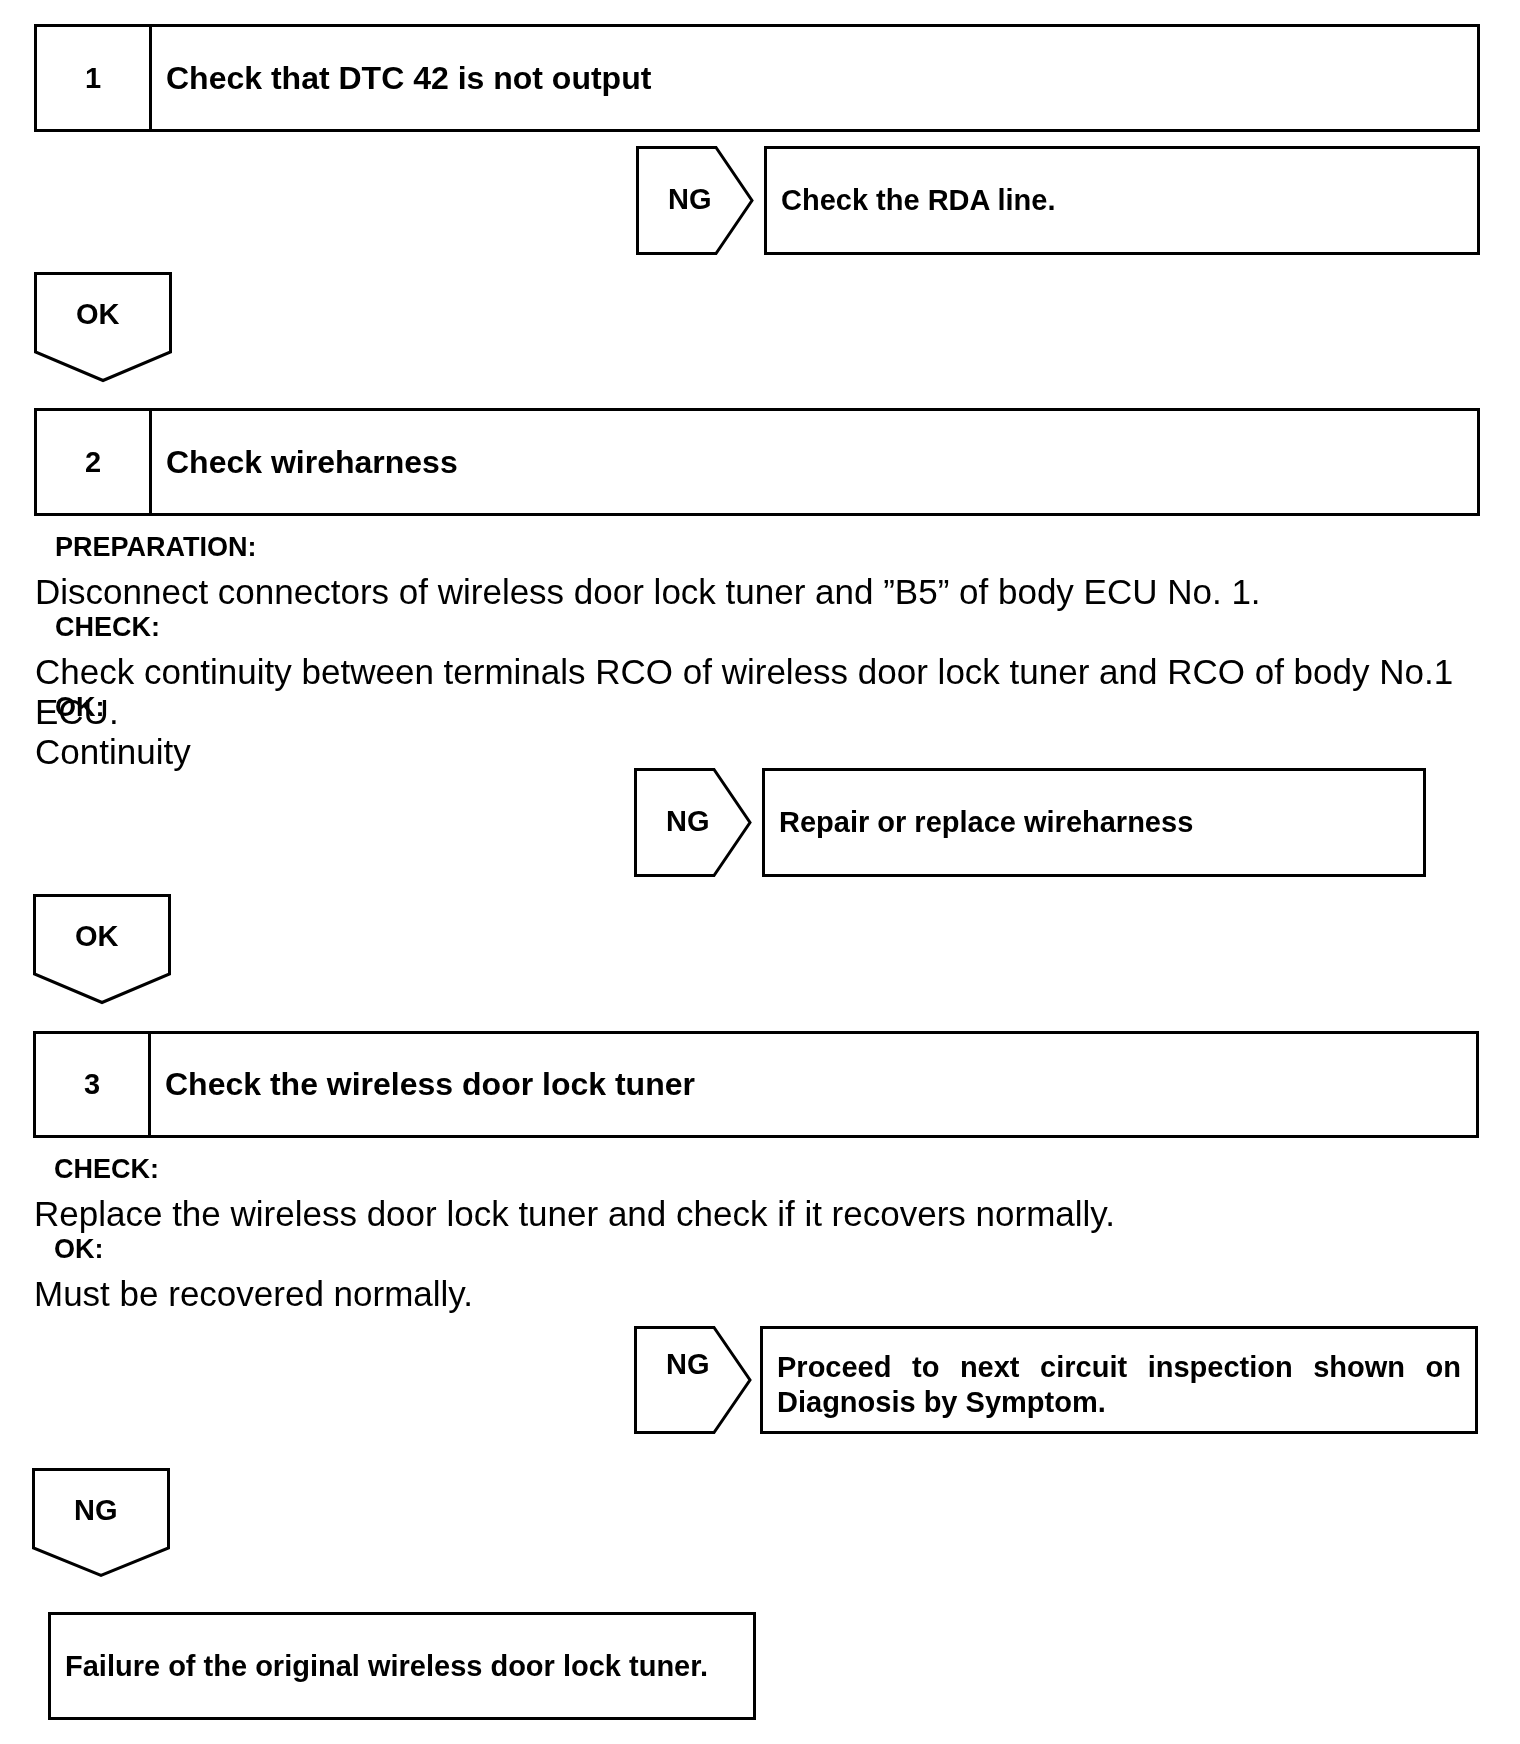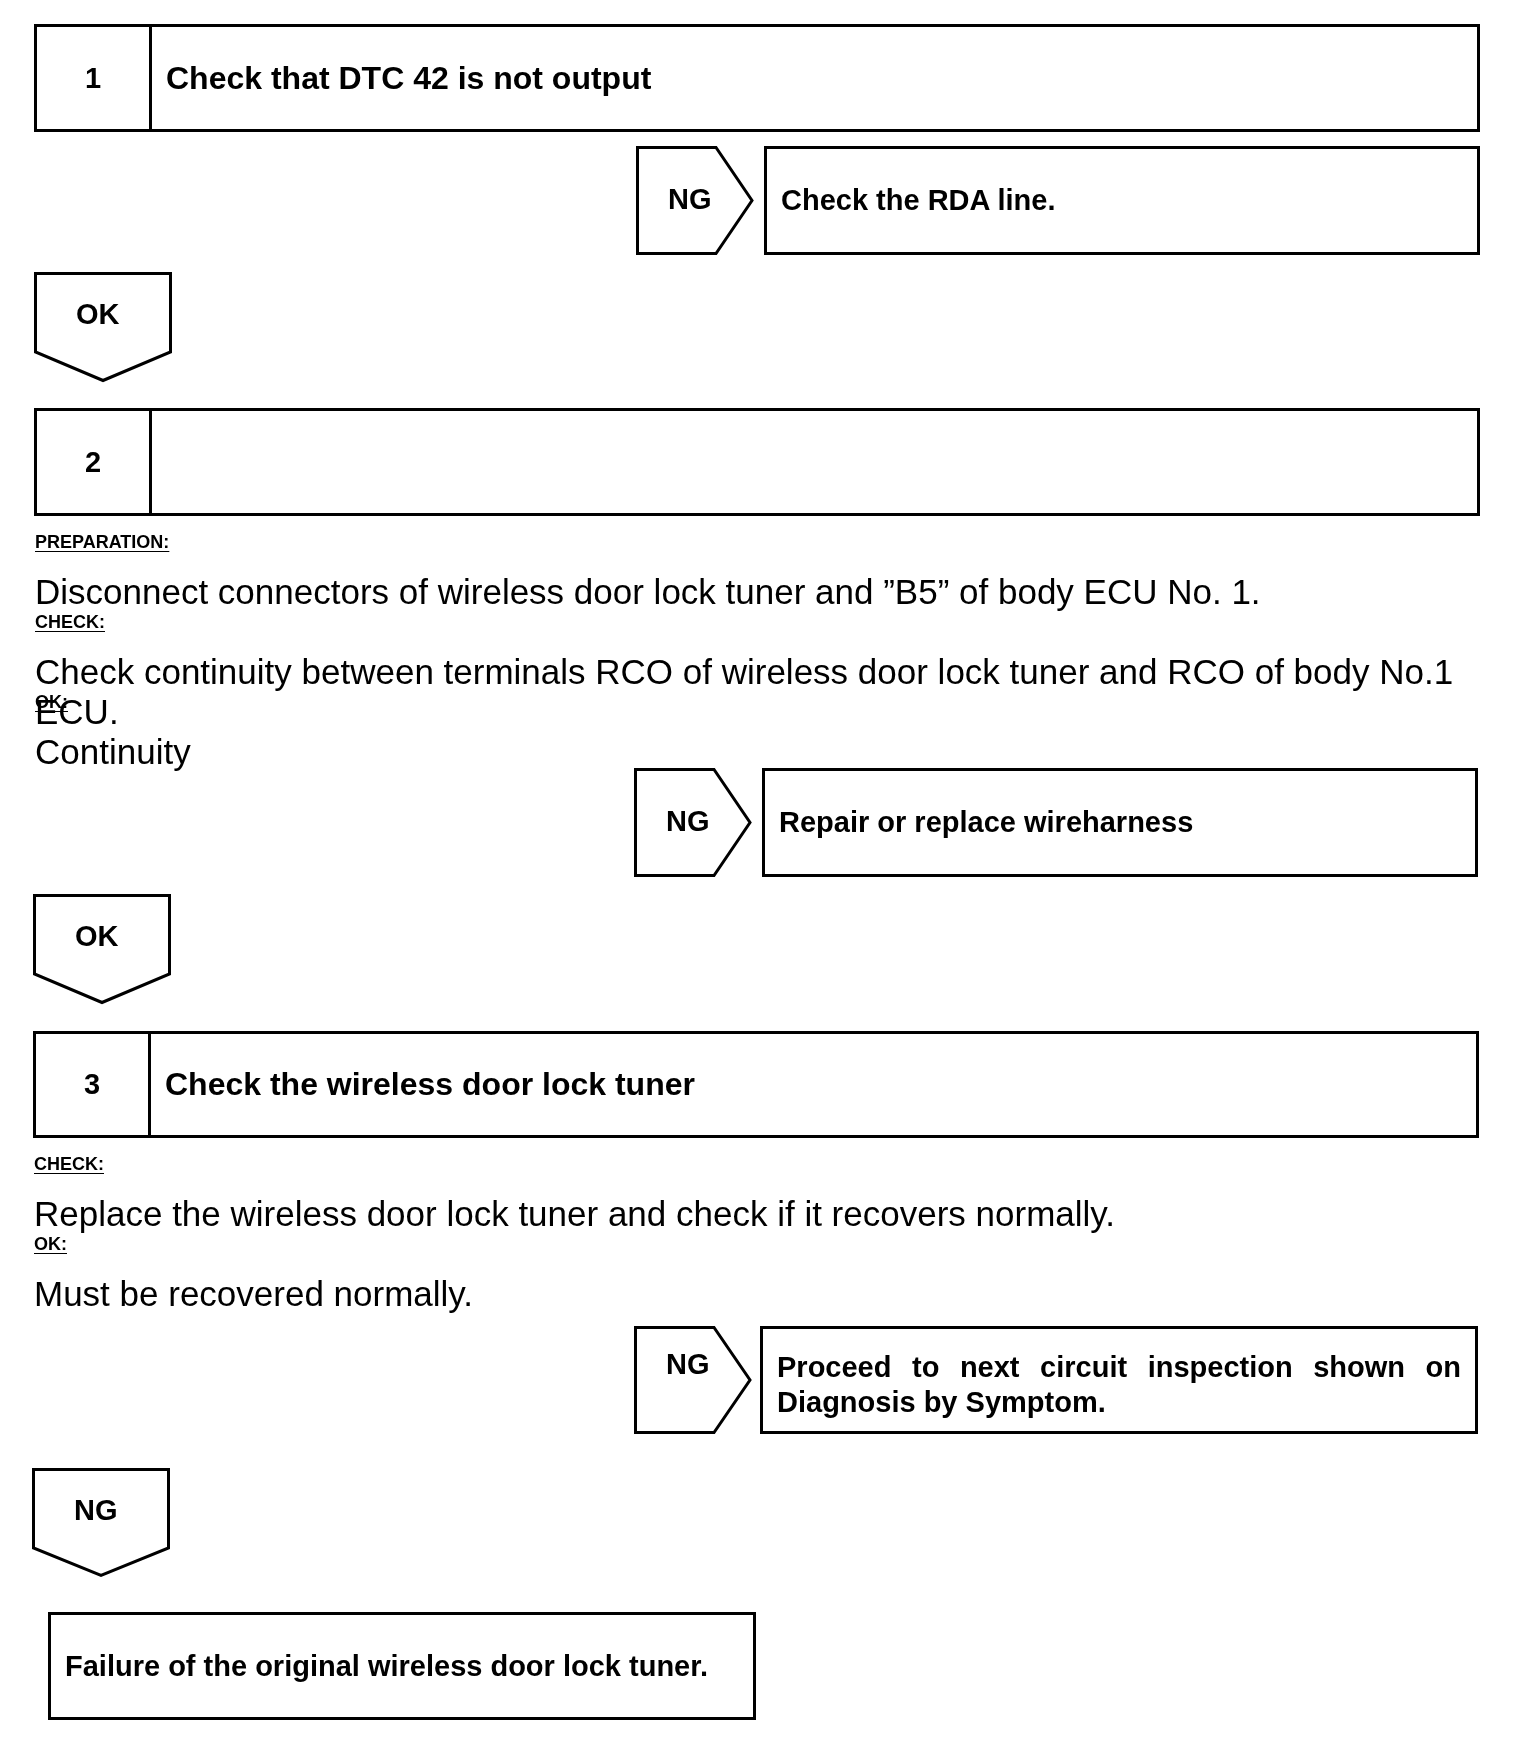--- a/index.html
+++ b/index.html
@@ -7,21 +7,21 @@
          font-family:"Liberation Sans", sans-serif; color:#000; }
   .abs { position:absolute; box-sizing:border-box; }
   .step { border:3px solid #000; display:flex; align-items:center; }
   .step .num { width:115px; height:100%; border-right:3px solid #000; display:flex;
                align-items:center; justify-content:center; font-weight:bold; font-size:29px; box-sizing:border-box; }
   .step .title { padding-left:14px; font-weight:bold; font-size:32px; }
   .result { border:3px solid #000; display:flex; align-items:center; padding:0 14px;
             font-weight:bold; font-size:29px; line-height:35px; }
   .tag svg { position:absolute; left:0; top:0; width:100%; height:100%; overflow:visible; }
   .tag .lbl { position:absolute; font-weight:bold; font-size:29px; }
-  .head { font-weight:bold; font-size:18px; text-decoration:underline; text-underline-offset:3px; }
+  .head { font-weight:bold; font-size:27px; text-underline-offset:3px;margin-left:20px; }
   .txt { font-size:35px; }
 </style>
 </head>
 <body>
 
 <div class="abs step" style="left:34px;top:24px;width:1446px;height:108px;">
   <div class="num">1</div>
   <div class="title">Check that DTC 42 is not output</div>
 </div>
 
@@ -35,36 +35,37 @@
 
 <div class="abs tag" style="left:34px;top:272px;width:138px;height:110px;">
   <svg viewBox="0 0 138 110" preserveAspectRatio="none">
       <polygon points="1.5,1.5 136.5,1.5 136.5,80 69,108.5 1.5,80" fill="#fff" stroke="#000" stroke-width="3"></polygon>
     </svg>
   <span class="lbl" style="left:42px;top:26px;">OK</span>
 </div>
 
 <div class="abs step" style="left:34px;top:408px;width:1446px;height:108px;">
   <div class="num">2</div>
+  <div class="title">Check wireharness</div>
 </div>
 
 <div class="abs head" style="left:35px;top:532px;">PREPARATION:</div>
 <div class="abs txt" style="left:35px;top:572px;">Disconnect connectors of wireless door lock tuner and ”B5” of body ECU No. 1.</div>
 <div class="abs head" style="left:35px;top:612px;">CHECK:</div>
 <div class="abs txt" style="left:35px;top:652px;">Check continuity between terminals RCO of wireless door lock tuner and RCO of body No.1 ECU.</div>
 <div class="abs head" style="left:35px;top:692px;">OK:</div>
 <div class="abs txt" style="left:35px;top:732px;">Continuity</div>
 
 <div class="abs tag" style="left:634px;top:768px;width:118px;height:109px;">
   <svg viewBox="0 0 118 109" preserveAspectRatio="none">
       <polygon points="1.5,1.5 80,1.5 116,54.5 80,107.5 1.5,107.5" fill="#fff" stroke="#000" stroke-width="3"></polygon>
     </svg>
   <span class="lbl" style="left:32px;top:37px;">NG</span>
 </div>
-<div class="abs result" style="left:762px;top:768px;width:716px;height:109px;">Repair or replace wireharness</div>
+<div class="abs result" style="left:762px;top:768px;width:664px;height:109px;">Repair or replace wireharness</div>
 
 <div class="abs tag" style="left:33px;top:894px;width:138px;height:110px;">
   <svg viewBox="0 0 138 110" preserveAspectRatio="none">
       <polygon points="1.5,1.5 136.5,1.5 136.5,80 69,108.5 1.5,80" fill="#fff" stroke="#000" stroke-width="3"></polygon>
     </svg>
   <span class="lbl" style="left:42px;top:26px;">OK</span>
 </div>
 
 <div class="abs step" style="left:33px;top:1031px;width:1446px;height:107px;">
   <div class="num">3</div>

